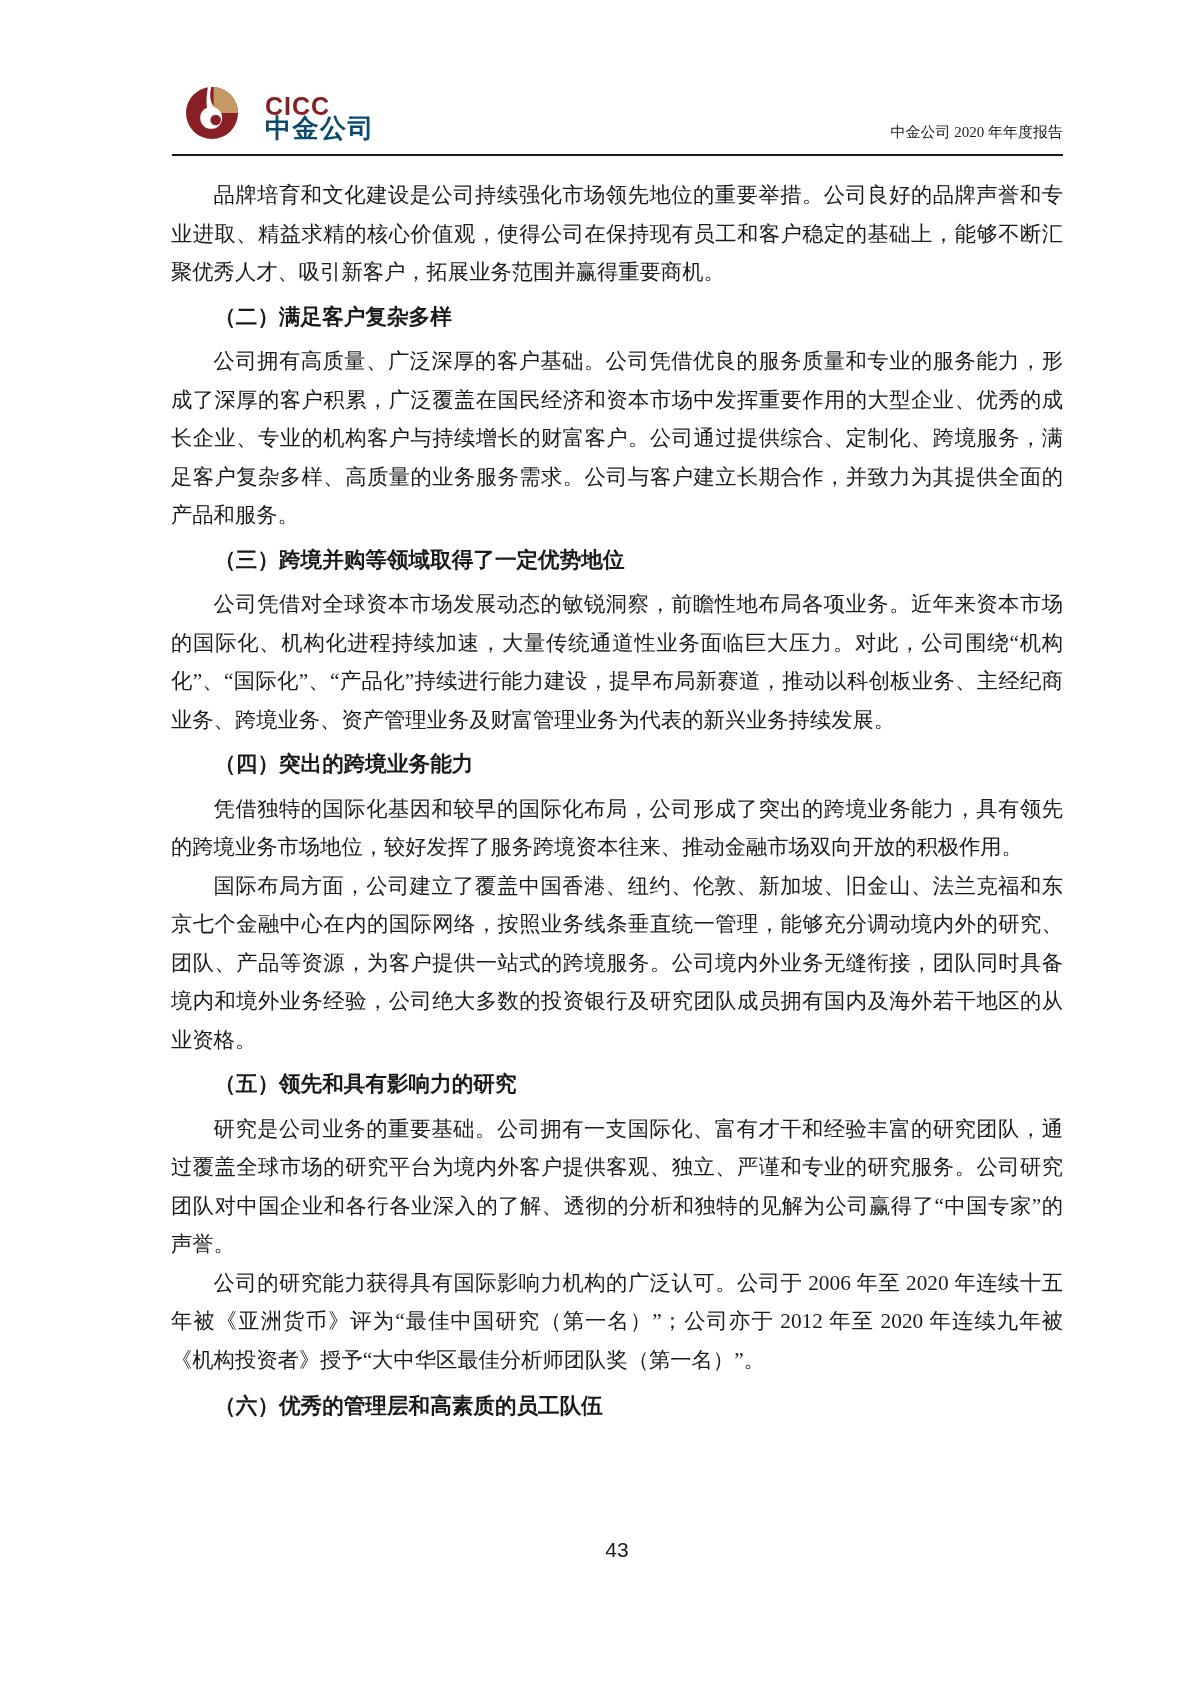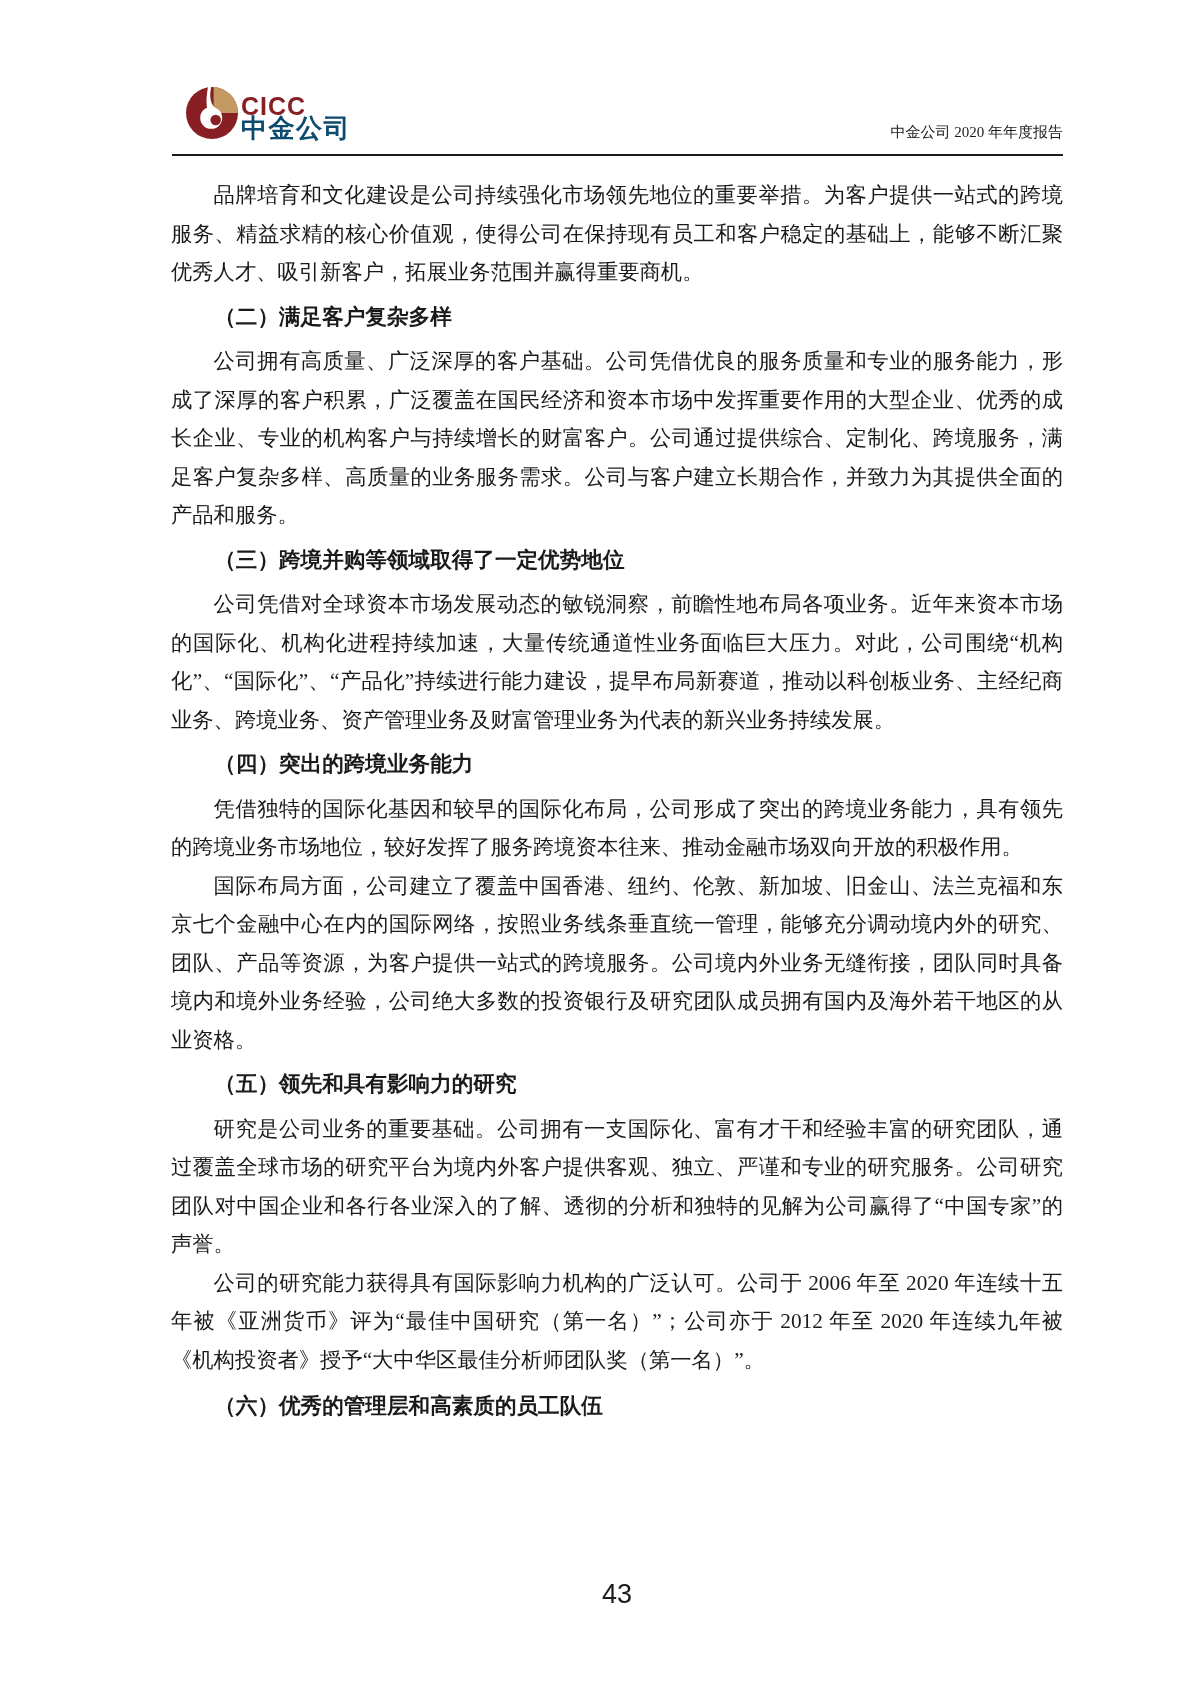--- a/index.html
+++ b/index.html
@@ -10,21 +10,21 @@
     color:#1a1a1a;
   }
   .page {
     position:relative; width:1190px; height:1683px;
     background:#ffffff; overflow:hidden;
   }
 
   
   .logo {
     position:absolute; left:186px; top:87px;
-    display:flex; align-items:center; gap:3px;
+    display:flex; align-items:center; gap:27px;
   }
   .logo svg { display:block; }
   .logo-text { display:flex; flex-direction:column; margin-top:7px; }
   .logo-latin {
     font-family:"Liberation Sans","DejaVu Sans",sans-serif;
     font-weight:700; font-size:25px; line-height:23px;
     color:#871f24; letter-spacing:1px;
   }
   .logo-cn {
     font-family:"Liberation Sans","DejaVu Sans",sans-serif;
@@ -52,21 +52,21 @@
     font-weight:700; text-indent:2em;
     font-size:21.6px; margin:6px 0;
   }
   .heading.heading-last { margin-top:8px; }
 
   
   .page-number {
     position:absolute; left:171px; top:1538px; width:892px;
     text-align:center;
     font-family:"Liberation Sans","DejaVu Sans",sans-serif;
-    font-size:27px; color:#1a1a1a;margin-top:41px;
+    font-size:21px; color:#1a1a1a;
   }
 </style>
 </head>
 <body>
 
 <div class="page">
 
   <div class="logo">
     <svg width="52" height="52" viewBox="0 0 64 64" aria-hidden="true">
       <circle cx="32" cy="32" r="32" fill="#871f24"></circle>
@@ -79,21 +79,21 @@
       <div class="logo-latin">CICC</div>
       <div class="logo-cn">中金公司</div>
     </div>
   </div>
 
   <div class="report-title">中金公司 2020 年年度报告</div>
 
   <div class="header-rule"></div>
 
   <main class="body-text">
-    <p class="para">品牌培育和文化建设是公司持续强化市场领先地位的重要举措。为客户提供一站式的跨境服务、精益求精的核心价值观，使得公司在保持现有员工和客户稳定的基础上，能够不断汇聚优秀人才、吸引新客户，拓展业务范围并赢得重要商机。</p>
+    <p class="para">品牌培育和文化建设是公司持续强化市场领先地位的重要举措。公司良好的品牌声誉和专业进取、精益求精的核心价值观，使得公司在保持现有员工和客户稳定的基础上，能够不断汇聚优秀人才、吸引新客户，拓展业务范围并赢得重要商机。</p>
     <h3 class="heading">（二）满足客户复杂多样</h3>
     <p class="para">公司拥有高质量、广泛深厚的客户基础。公司凭借优良的服务质量和专业的服务能力，形成了深厚的客户积累，广泛覆盖在国民经济和资本市场中发挥重要作用的大型企业、优秀的成长企业、专业的机构客户与持续增长的财富客户。公司通过提供综合、定制化、跨境服务，满足客户复杂多样、高质量的业务服务需求。公司与客户建立长期合作，并致力为其提供全面的产品和服务。</p>
     <h3 class="heading">（三）跨境并购等领域取得了一定优势地位</h3>
     <p class="para">公司凭借对全球资本市场发展动态的敏锐洞察，前瞻性地布局各项业务。近年来资本市场的国际化、机构化进程持续加速，大量传统通道性业务面临巨大压力。对此，公司围绕“机构化”、“国际化”、“产品化”持续进行能力建设，提早布局新赛道，推动以科创板业务、主经纪商业务、跨境业务、资产管理业务及财富管理业务为代表的新兴业务持续发展。</p>
     <h3 class="heading">（四）突出的跨境业务能力</h3>
     <p class="para">凭借独特的国际化基因和较早的国际化布局，公司形成了突出的跨境业务能力，具有领先的跨境业务市场地位，较好发挥了服务跨境资本往来、推动金融市场双向开放的积极作用。</p>
     <p class="para">国际布局方面，公司建立了覆盖中国香港、纽约、伦敦、新加坡、旧金山、法兰克福和东京七个金融中心在内的国际网络，按照业务线条垂直统一管理，能够充分调动境内外的研究、团队、产品等资源，为客户提供一站式的跨境服务。公司境内外业务无缝衔接，团队同时具备境内和境外业务经验，公司绝大多数的投资银行及研究团队成员拥有国内及海外若干地区的从业资格。</p>
     <h3 class="heading">（五）领先和具有影响力的研究</h3>
     <p class="para">研究是公司业务的重要基础。公司拥有一支国际化、富有才干和经验丰富的研究团队，通过覆盖全球市场的研究平台为境内外客户提供客观、独立、严谨和专业的研究服务。公司研究团队对中国企业和各行各业深入的了解、透彻的分析和独特的见解为公司赢得了“中国专家”的声誉。</p>
     <p class="para">公司的研究能力获得具有国际影响力机构的广泛认可。公司于 2006 年至 2020 年连续十五年被《亚洲货币》评为“最佳中国研究（第一名）”；公司亦于 2012 年至 2020 年连续九年被《机构投资者》授予“大中华区最佳分析师团队奖（第一名）”。</p>

